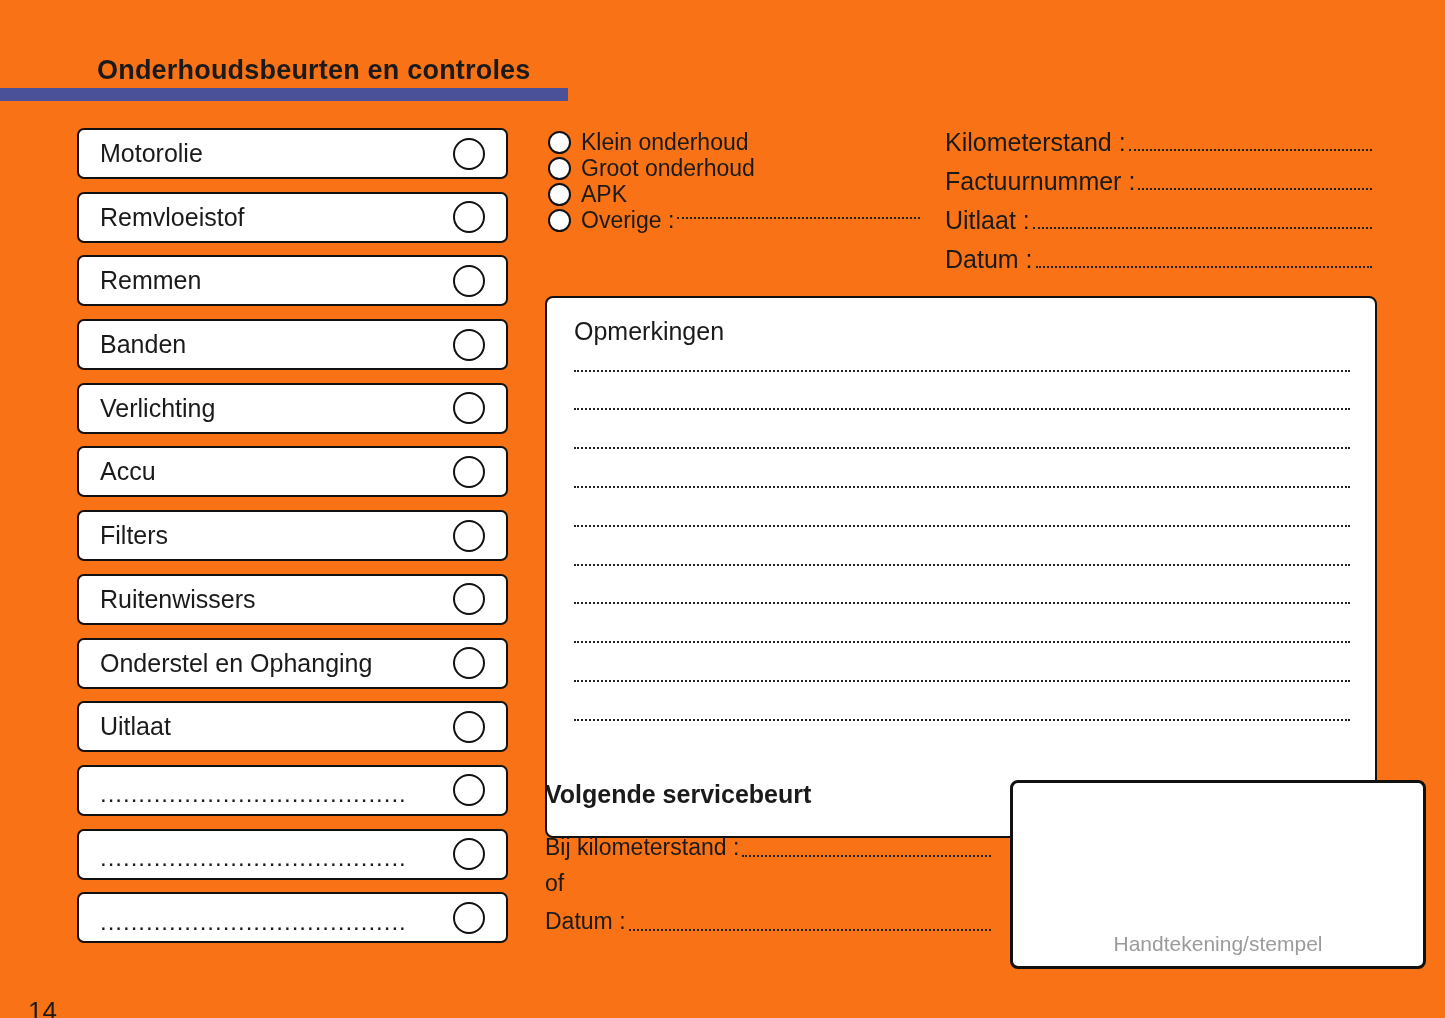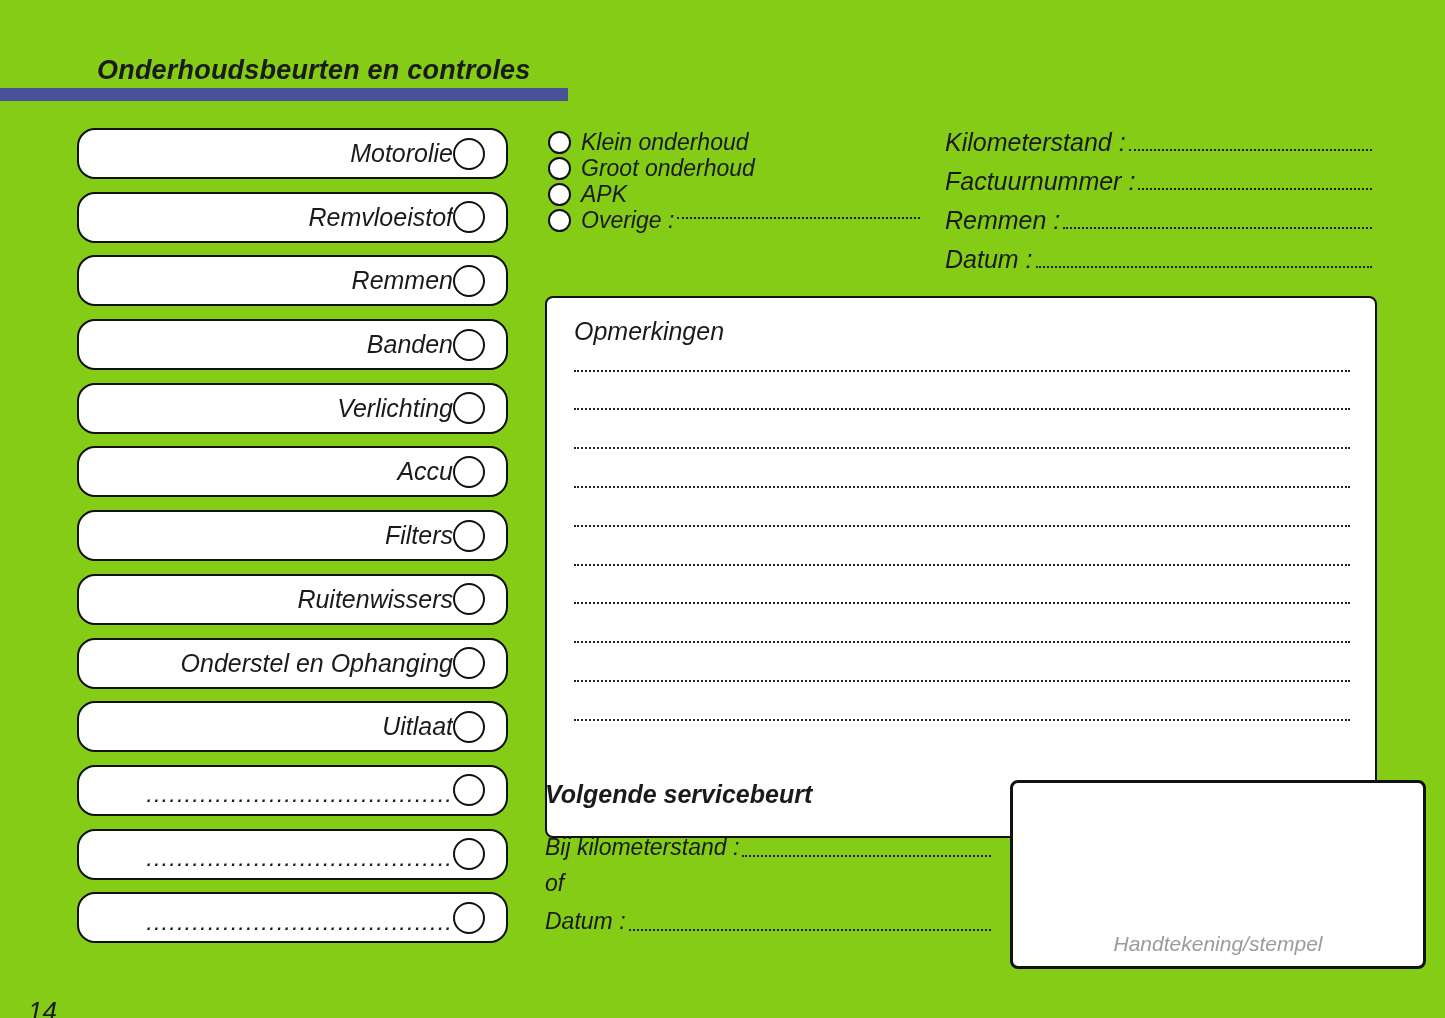--- a/index.html
+++ b/index.html
@@ -1,35 +1,35 @@
 <!DOCTYPE html>
 <html><head>
 <meta charset="utf-8">
 <style>
   html,body{margin:0;padding:0;background:#fff;}
   .page{
-    position:relative;width:1445px;height:1018px;background:#84cc16;
-    font-family:"Liberation Sans", sans-serif;color:#1a1a1a;overflow:hidden;font-style:italic;
+    position:relative;width:1445px;height:1018px;background:#f97316;
+    font-family:"Liberation Sans", sans-serif;color:#1a1a1a;overflow:hidden;
   }
   
   .title{
     position:absolute;left:97px;top:55px;margin:0;
     font-size:27px;font-weight:bold;letter-spacing:.2px;white-space:nowrap;
   }
   .title-bar{
     position:absolute;left:0;top:88px;width:568px;height:13px;
   }
   
   .checklist{
     position:absolute;left:77px;top:128px;width:431px;
     display:flex;flex-direction:column;gap:12.7px;
   }
   .check-row{
-    box-sizing:border-box;height:51px;border:2.5px solid #111;border-radius:18px;
-    display:flex;align-items:center;background:#fff;text-align:right;
+    box-sizing:border-box;height:51px;border:2.5px solid #111;border-radius:7px;
+    display:flex;align-items:center;background:#fff;
   }
   .check-row .lbl{
     flex:1;padding-left:21px;font-size:25px;white-space:nowrap;overflow:hidden;
   }
   .check-row .lbl.blank{font-size:24px;letter-spacing:1px;padding-top:8px;}
   .circle{
     box-sizing:border-box;flex:0 0 auto;width:32px;height:32px;margin-right:21px;
     border:2.5px solid #111;border-radius:50%;background:#fff;
   }
   
@@ -174,21 +174,21 @@
 
   <div class="field-row">
         <span class="lbl">Kilometerstand :</span>
         <span class="leader"></span>
       </div>
       <div class="field-row">
         <span class="lbl">Factuurnummer :</span>
         <span class="leader"></span>
       </div>
       <div class="field-row">
-        <span class="lbl">Remmen :</span>
+        <span class="lbl">Uitlaat :</span>
         <span class="leader"></span>
       </div>
       <div class="field-row">
         <span class="lbl">Datum :</span>
         <span class="leader"></span>
       </div>
     </div>
 
   <div class="remarks">
     <h2 class="remarks-title">Opmerkingen</h2>

